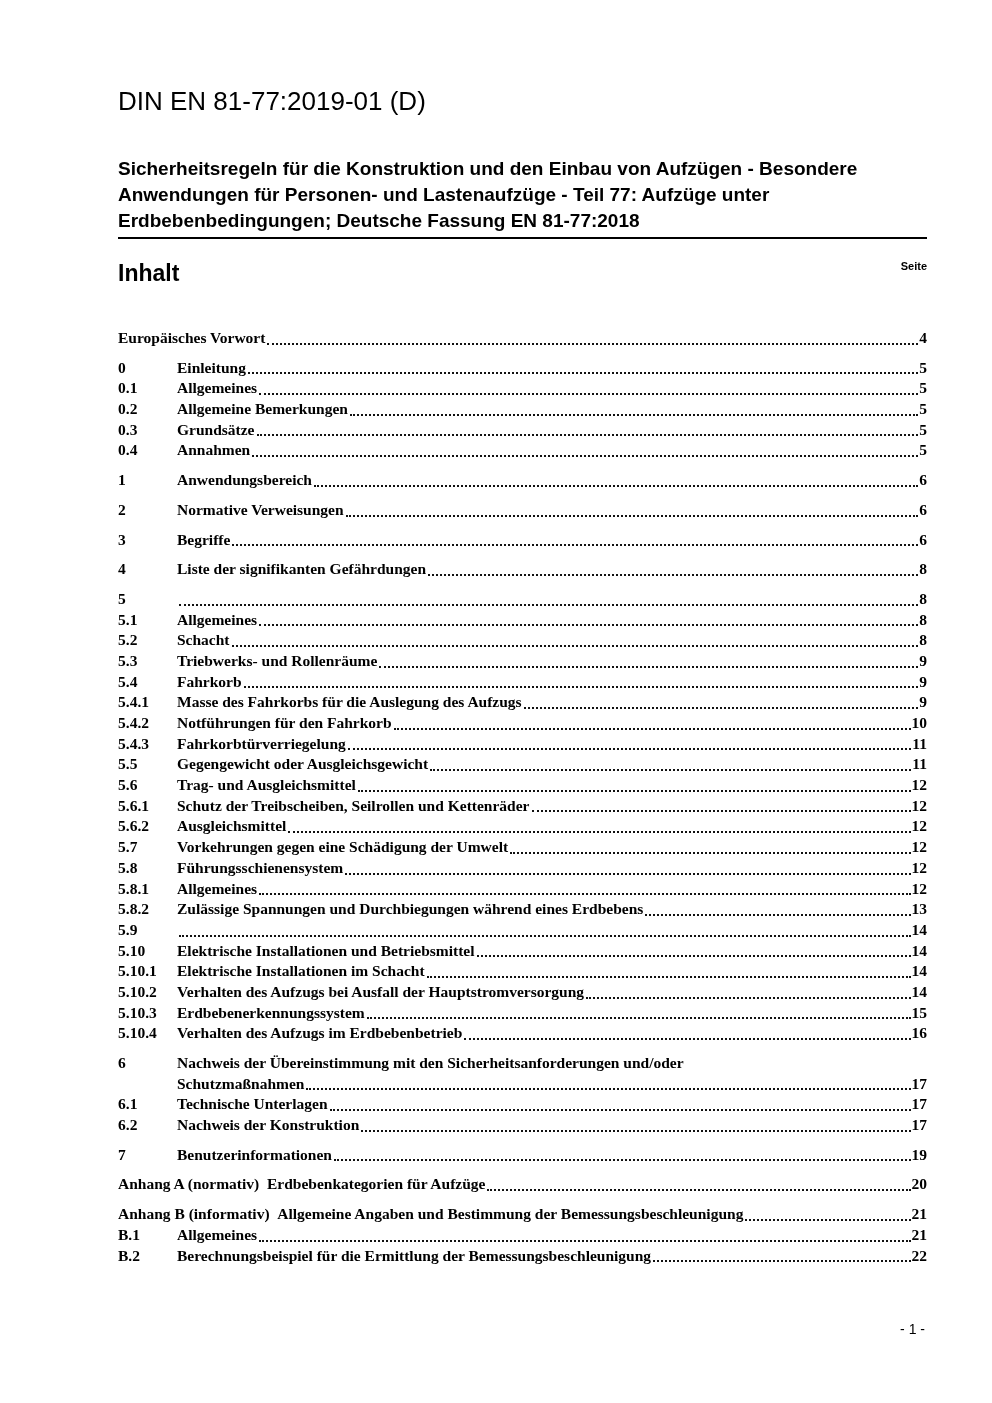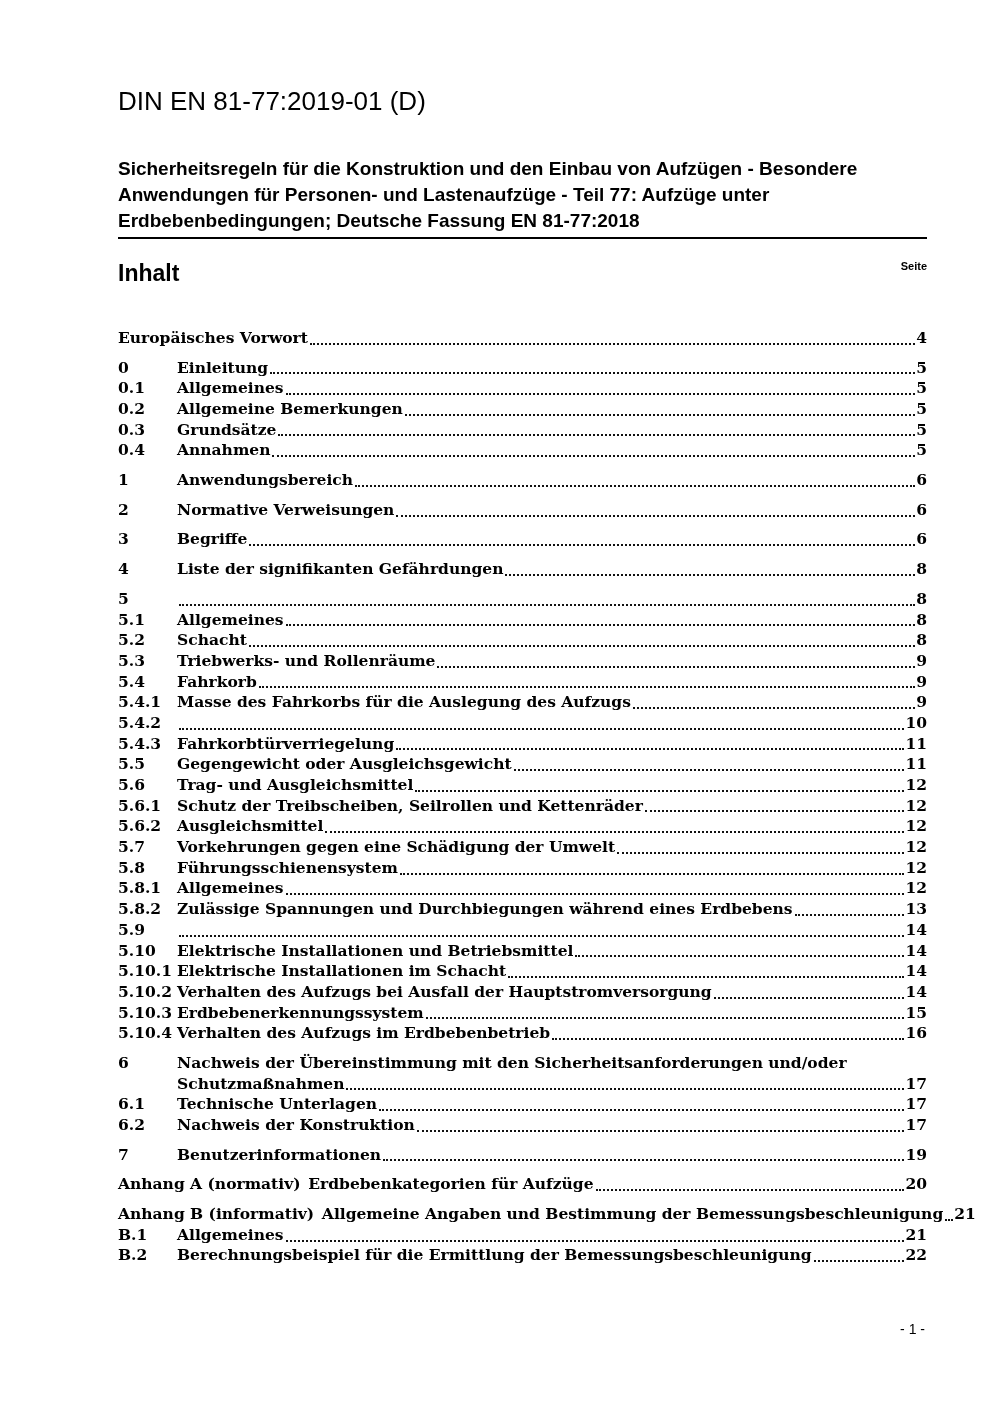--- a/index.html
+++ b/index.html
@@ -56,24 +56,25 @@
     position: absolute;
     left: 118px;
     top: 328px;
     width: 809px;
     font-family: "DejaVu Serif", serif;
     font-weight: bold;
     font-size: 15.5px;
   }
   .toc-row {
     display: flex;
-    align-items: flex-end;
+    align-items: center;
     height: 20.7px;
     line-height: 20.7px;
     white-space: nowrap;
+    font-family: Liberation Serif, serif;
   }
   .toc-row.gap {
     margin-top: 9px;
   }
   .toc-num {
     flex: none;
     width: 59px;
   }
   .toc-title {
     flex: none;
@@ -204,20 +205,21 @@
       <span class="toc-page">9</span>
     </div>
     <div class="toc-row">
       <span class="toc-num">5.4.1</span>
       <span class="toc-title">Masse des Fahrkorbs für die Auslegung des Aufzugs</span>
       <span class="toc-leader"></span>
       <span class="toc-page">9</span>
     </div>
     <div class="toc-row">
       <span class="toc-num">5.4.2</span>
+      <span class="toc-title">Notführungen für den Fahrkorb</span>
       <span class="toc-leader"></span>
       <span class="toc-page">10</span>
     </div>
     <div class="toc-row">
       <span class="toc-num">5.4.3</span>
       <span class="toc-title">Fahrkorbtürverriegelung</span>
       <span class="toc-leader"></span>
       <span class="toc-page">11</span>
     </div>
     <div class="toc-row">

